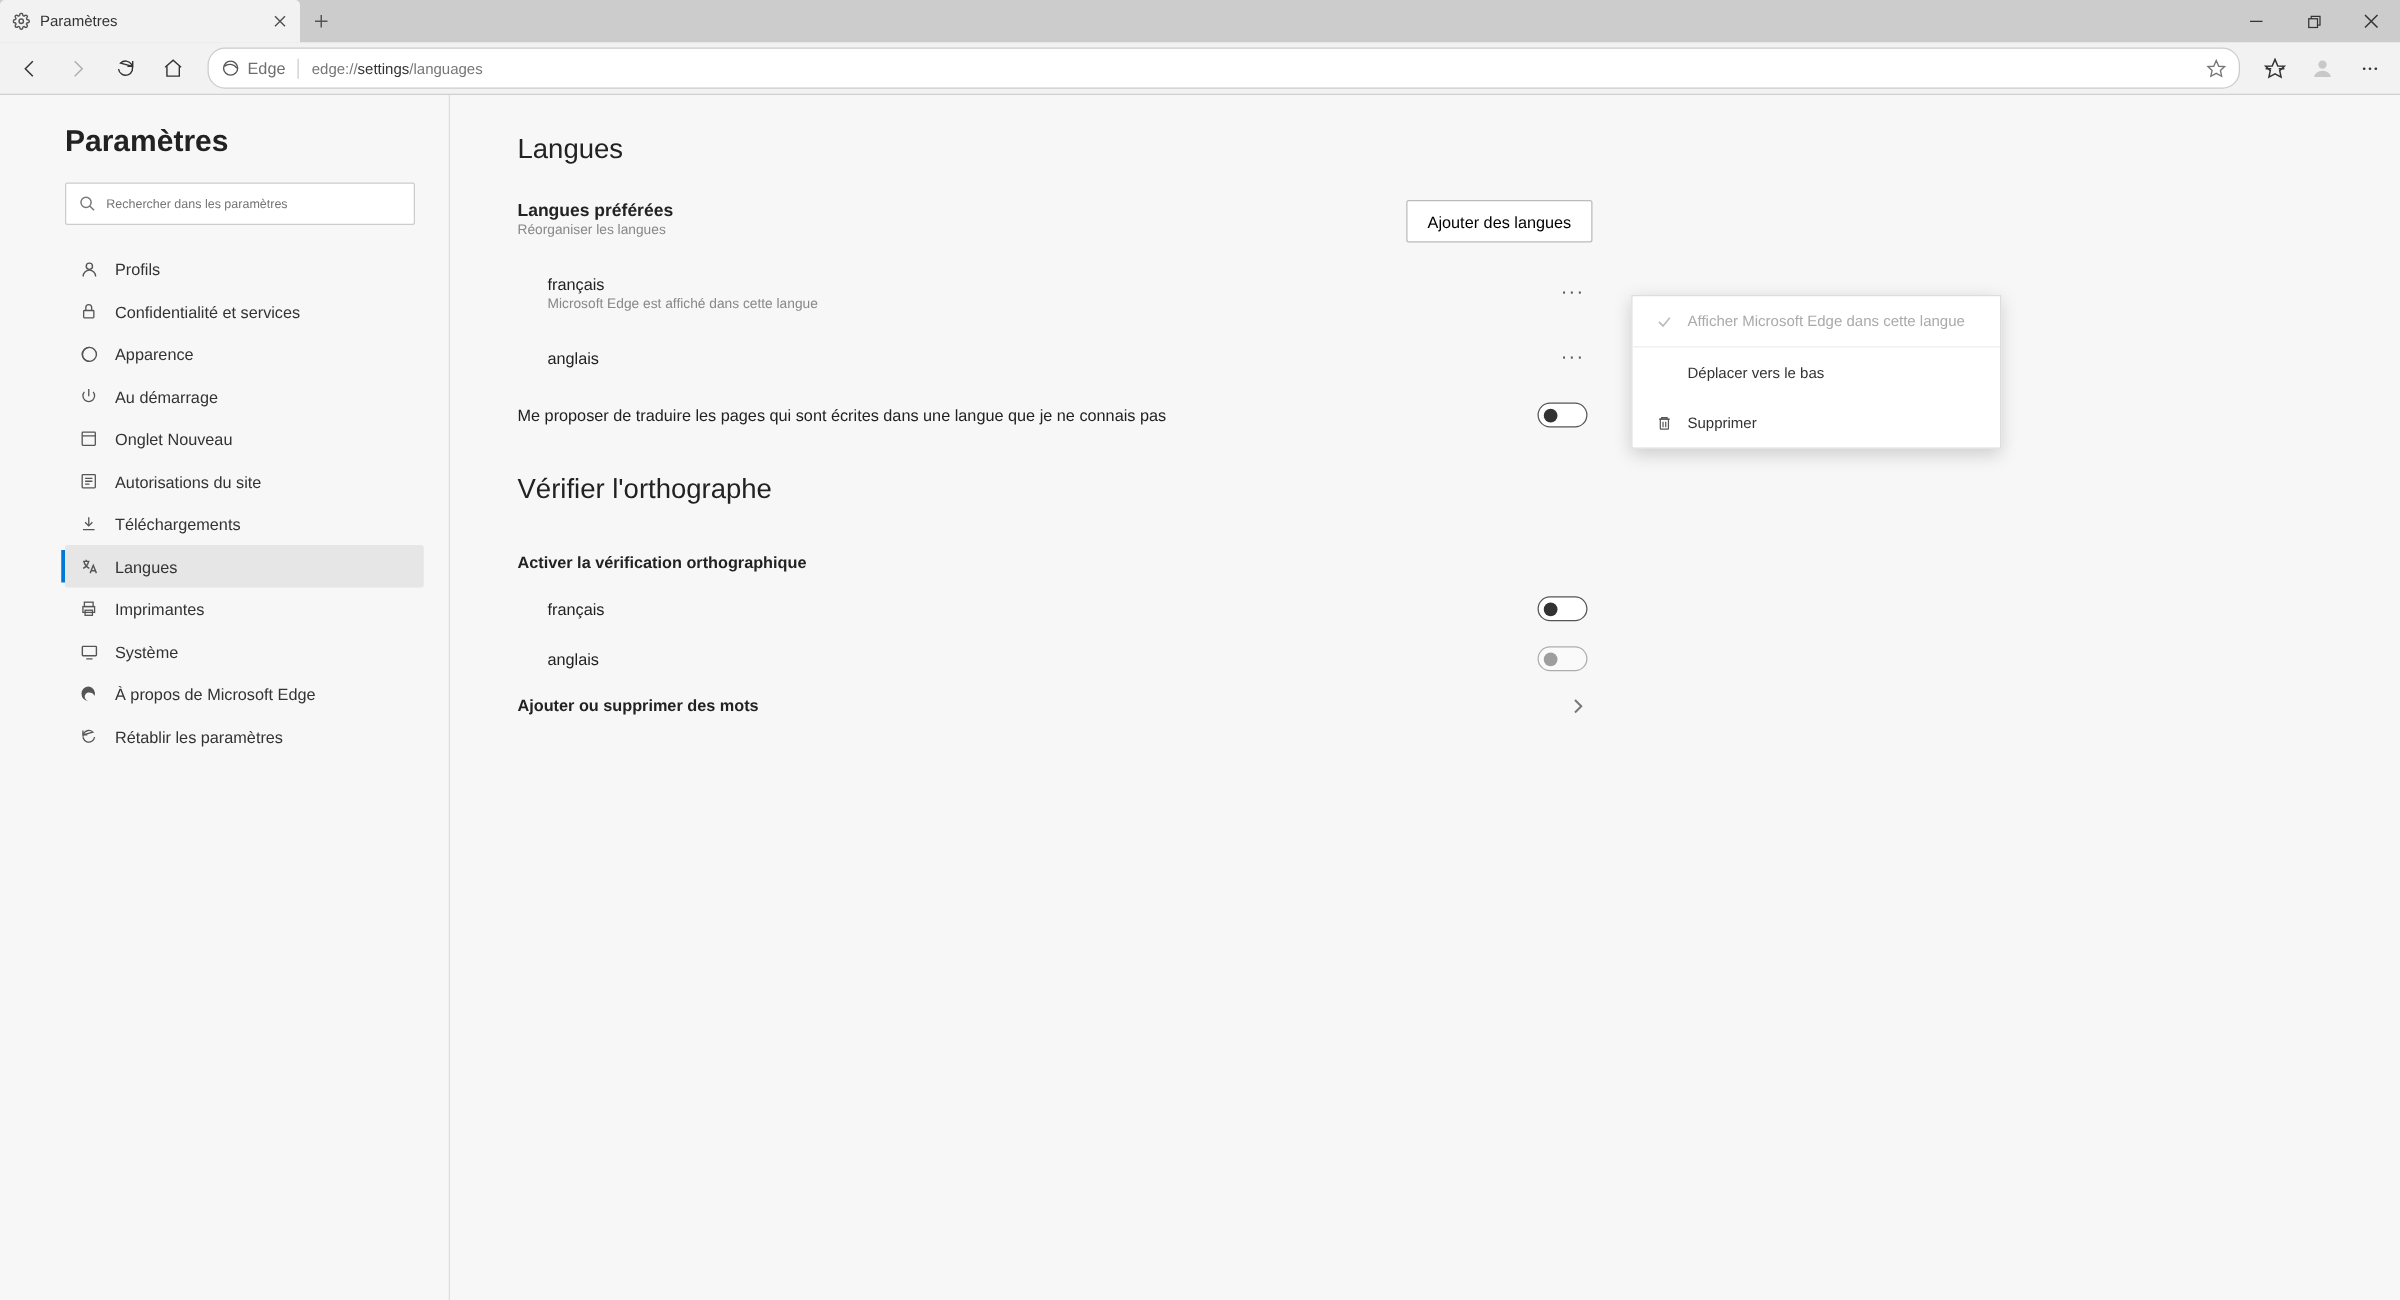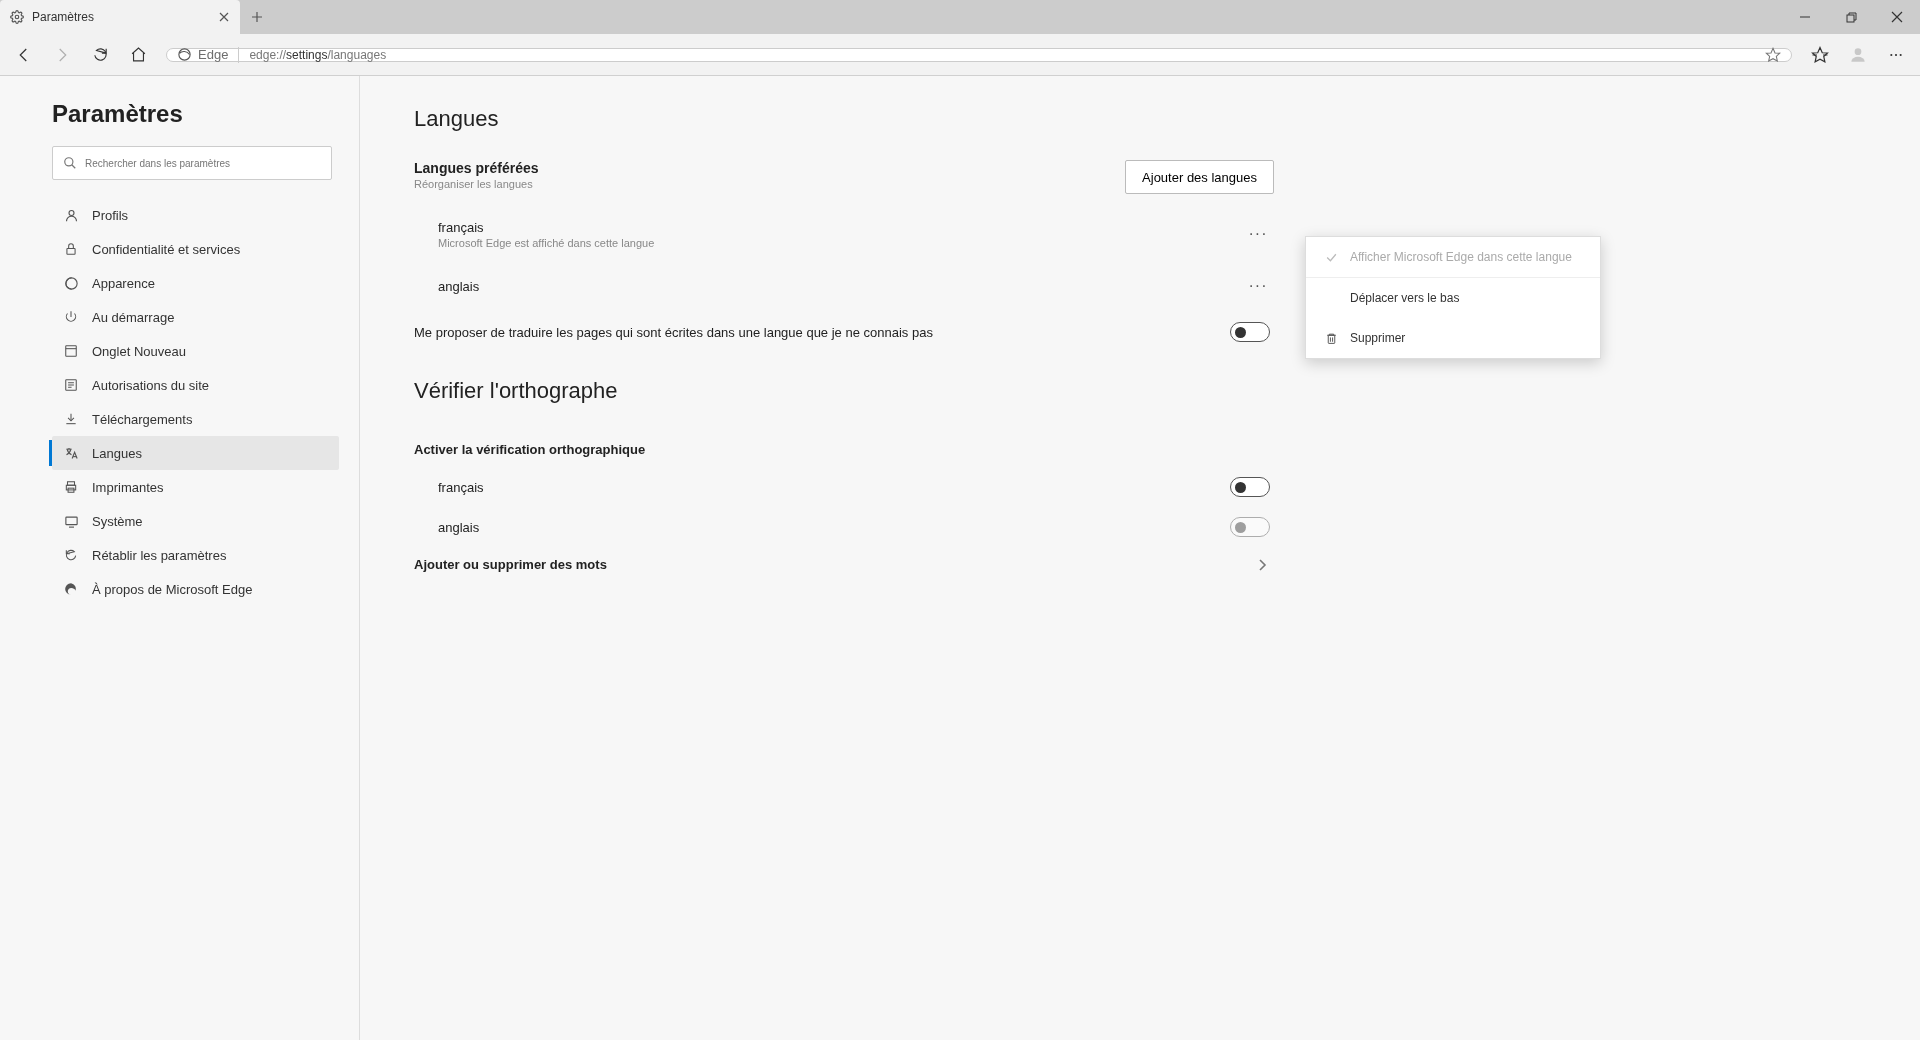--- a/index.html
+++ b/index.html
@@ -11,21 +11,21 @@
     .tab .gear { margin-right: 8px; }
     .tab-title { flex: 1; font-size: 12px; color: #333; }
     .tab-close { width: 16px; height: 16px; display: flex; align-items: center; justify-content: center; cursor: pointer; }
     .new-tab { width: 34px; height: 34px; display: flex; align-items: center; justify-content: center; }
     .win-controls { margin-left: auto; display: flex; }
     .win-btn { width: 46px; height: 34px; display: flex; align-items: center; justify-content: center; }
 
     
     .toolbar { height: 42px; background: #f2f2f2; border-bottom: 1px solid #d0d0d0; display: flex; align-items: center; padding: 0 6px; gap: 2px; }
     .tool-btn { width: 36px; height: 36px; display: flex; align-items: center; justify-content: center; border-radius: 2px; }
-    .addr-bar { flex: 1; height: 14px; background: #fff; border: 1px solid #ccc; border-radius: 14px; display: flex; align-items: center; padding: 0 10px; margin: 0 8px; }
+    .addr-bar { flex: 1; height: 33px; background: #fff; border: 1px solid #ccc; border-radius: 14px; display: flex; align-items: center; padding: 0 10px; margin: 0 8px; }
     .addr-ident { display: flex; align-items: center; gap: 6px; color: #6e6e6e; font-size: 13px; }
     .addr-divider { width: 1px; height: 16px; background: #ccc; margin: 0 10px; }
     .addr-url { color: #777; font-size: 12px; }
     .addr-url .bold { color: #333; }
     .addr-star { margin-left: auto; }
 
     
     .content { display: flex; height: calc(100% - 76px); background: #f7f7f7; }
     .sidebar { width: 360px; padding: 24px 20px 20px 52px; border-right: 1px solid #ddd; }
     .sidebar h1 { font-size: 24px; font-weight: 600; margin-bottom: 18px; color: #222; }
@@ -283,34 +283,34 @@
           <span class="nav-icon">
             <svg width="15" height="15" viewBox="0 0 24 24" fill="none" stroke="#555" stroke-width="1.8">
               <rect x="3" y="5" width="18" height="12" rx="1"></rect>
               <path d="M8 21 H16"></path>
             </svg>
           </span>
           <span>Système</span>
         </li>
       <li>
           <span class="nav-icon">
+            <svg width="14" height="14" viewBox="0 0 24 24" fill="#555">
+              <path d="M12 2 a10 10 0 1 0 0 20 a6 6 0 0 1-4-10 c3-3 10-2 12 3 A10 10 0 0 0 12 2z"></path>
+            </svg>
+          </span>
+          <span>À propos de Microsoft Edge</span>
+        </li>
+      <li>
+          <span class="nav-icon">
             <svg width="14" height="14" viewBox="0 0 24 24" fill="none" stroke="#555" stroke-width="1.8">
               <path d="M4 4 V10 H10"></path>
               <path d="M20 13 a8 8 0 1 1-2.34-6.66L4 10"></path>
             </svg>
           </span>
           <span>Rétablir les paramètres</span>
-        </li>
-      <li>
-          <span class="nav-icon">
-            <svg width="14" height="14" viewBox="0 0 24 24" fill="#555">
-              <path d="M12 2 a10 10 0 1 0 0 20 a6 6 0 0 1-4-10 c3-3 10-2 12 3 A10 10 0 0 0 12 2z"></path>
-            </svg>
-          </span>
-          <span>À propos de Microsoft Edge</span>
         </li>
     </ul>
   </div>
 
   <div class="main">
     <h2>Langues</h2>
 
     <div class="section-header-row">
       <div>
         <div class="section-header">Langues préférées</div>

